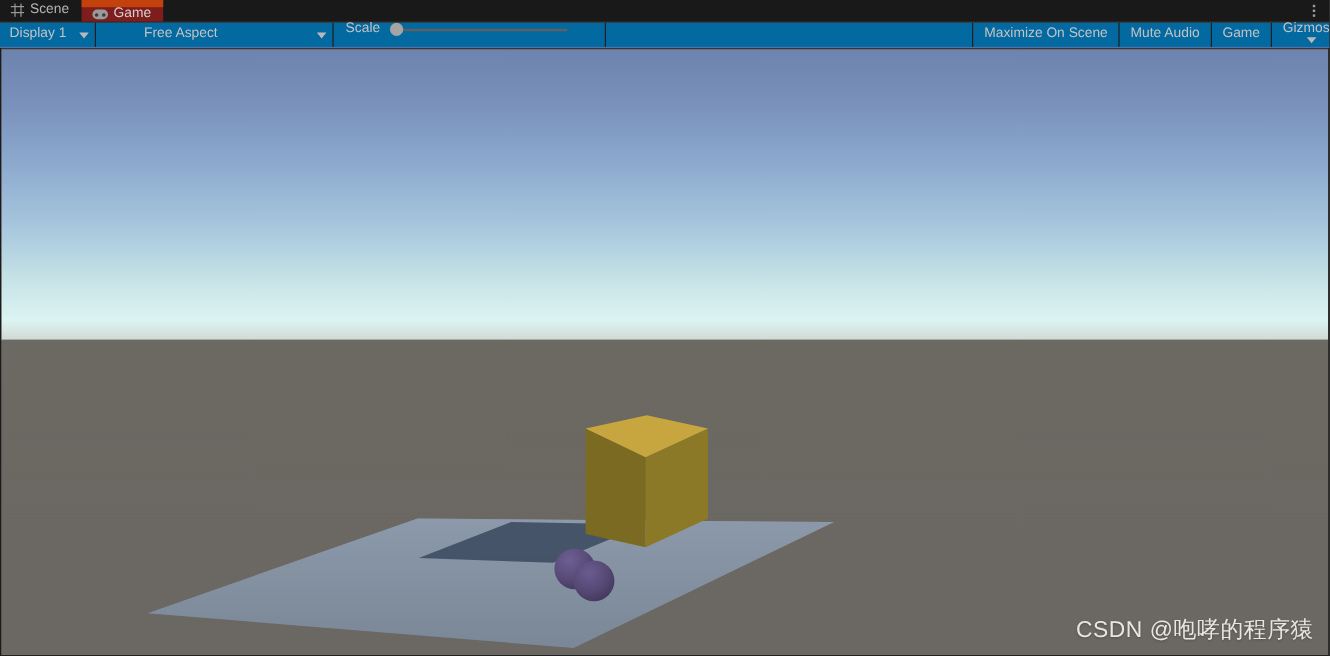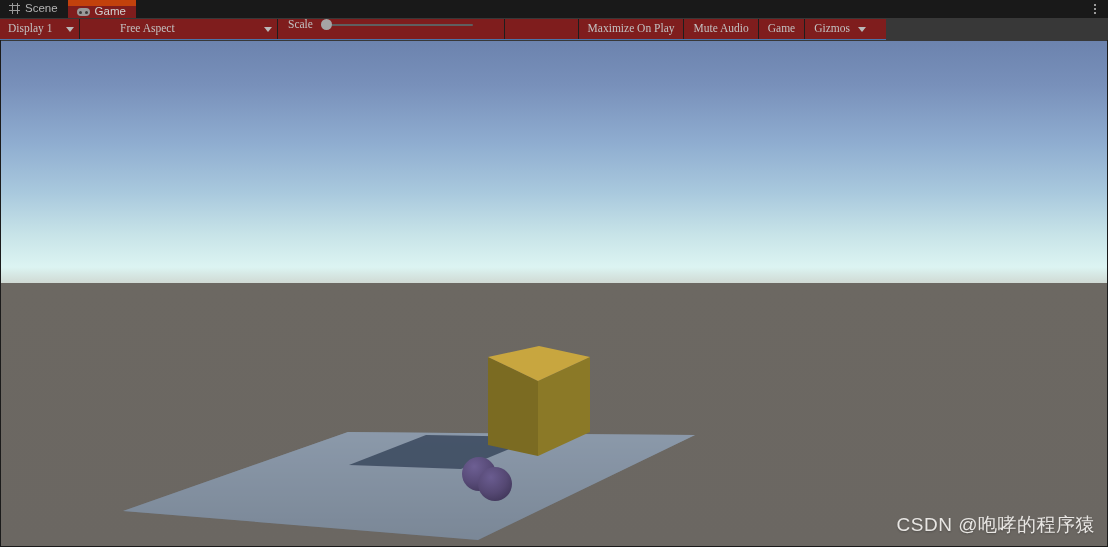--- a/index.html
+++ b/index.html
@@ -91,30 +91,29 @@
   }
   .kebab span {
     width: 2px; height: 2px;
     background: #9b9b9b;
   }
 
   
   .toolbar {
     position: absolute;
     left: 0; top: 19px;
-    width: 886px; height: 21px;
-    background: #7f1d1d;
+    width: 1108px; height: 21px;
+    background: #0369a1;
     border-bottom: 1px solid #4a74a8;
     display: flex;
     align-items: stretch;
     box-sizing: border-box;
     font-size: 11.5px;
     color: #c2c2c2;
     user-select: none;
-    font-family: Liberation Serif, serif;
   }
   .tb-sep {
     width: 1px;
     background: #1e1e1e;
     align-self: stretch;
   }
   .tb-dropdown {
     display: flex;
     align-items: center;
     justify-content: space-between;
@@ -177,21 +176,21 @@
 
   .tb-btn {
     display: flex;
     align-items: center;
     padding: 0 9px;
     height: 100%;
     box-sizing: border-box;
     white-space: nowrap;
     line-height: 1;
   }
-  .tb-btn.gizmos { padding-right: 20px; }
+  .tb-btn.gizmos { padding-right: 0; flex-direction: column; }
   .gizmo-caret {
     width: 0; height: 0;
     border-left: 4px solid transparent;
     border-right: 4px solid transparent;
     border-top: 5px solid #b9b9b9;
     margin-left: 8px;
   }
 
   
   .gameview {
@@ -282,21 +281,21 @@
       <span class="scale-value">1x</span>
     </div>
 
     <div class="tb-sep"></div>
 
     <div class="tb-flex"></div>
 
     <div class="tb-sep"></div>
 
     <div class="tb-btn">
-      <span>Maximize On Play</span>
+      <span>Maximize On Scene</span>
     </div>
 
     <div class="tb-sep"></div>
 
     <div class="tb-btn">
       <span>Mute Audio</span>
     </div>
 
     <div class="tb-sep"></div>
 

